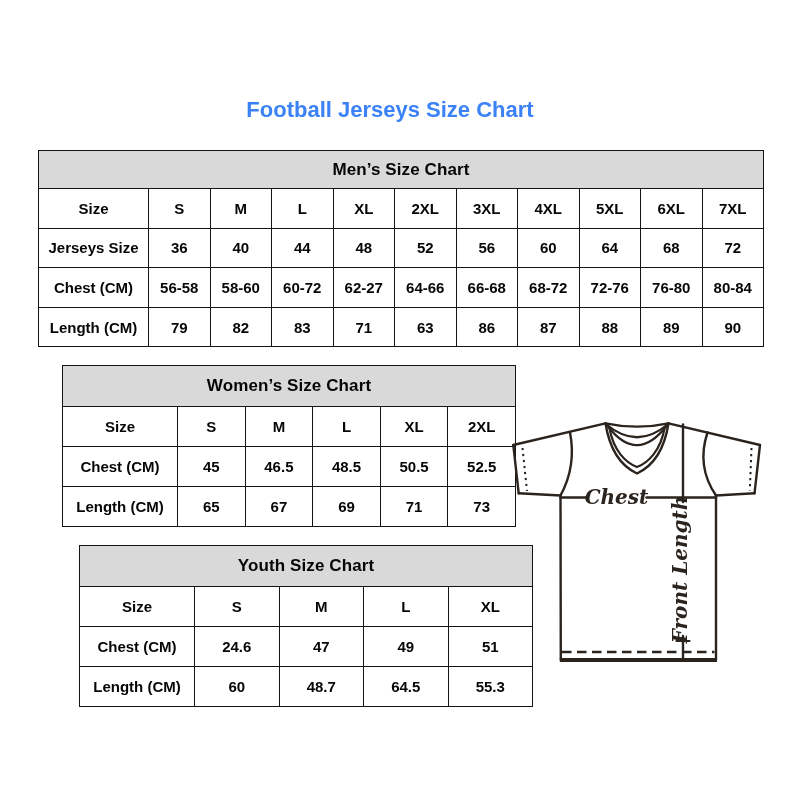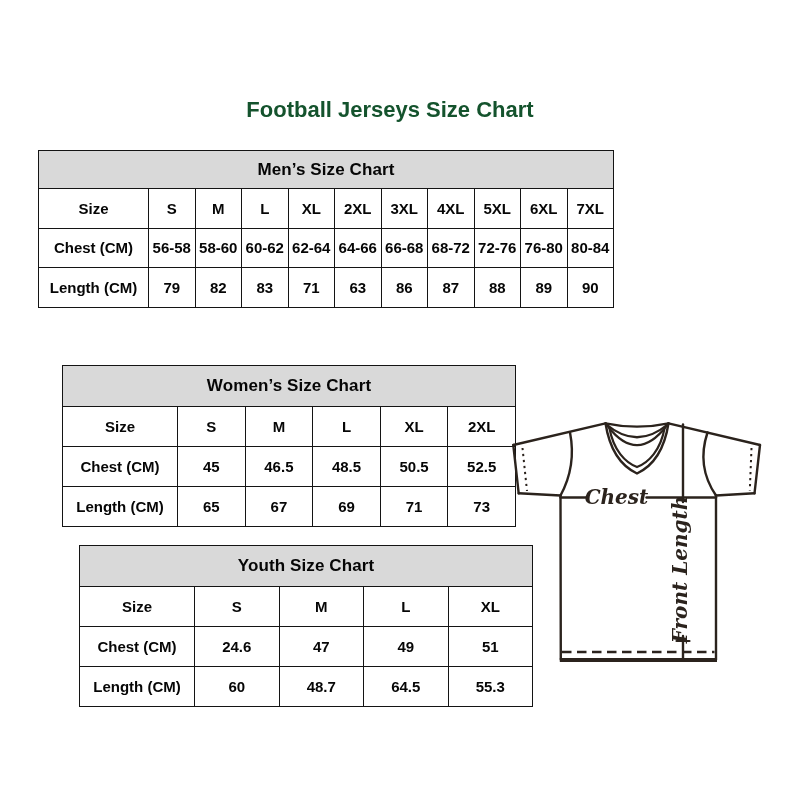--- a/index.html
+++ b/index.html
@@ -3,33 +3,33 @@
 <meta charset="utf-8">
 <style>
   html,body{margin:0;padding:0;background:#ffffff;}
   #canvas{
     position:relative;width:800px;height:800px;background:#ffffff;
     font-family:"Liberation Sans",sans-serif;color:#000;overflow:hidden;
   }
   
   #page-title{
     position:absolute;left:0;top:97px;width:780px;margin:0;
-    text-align:center;font-size:22px;font-weight:bold;color:#14532d;
+    text-align:center;font-size:22px;font-weight:bold;color:#3b82f6;
     letter-spacing:0px;
   }
   
   .tbl{position:absolute;}
   .tbl table{border-collapse:collapse;table-layout:fixed;width:100%;}
   .tbl th,.tbl td{
     border:1.6px solid #141414;text-align:center;vertical-align:middle;
     font-weight:bold;color:#060606;padding:0;overflow:hidden;
   }
   .tbl thead th{background:#d9d9d9;font-size:17px;letter-spacing:.1px;}
   .tbl tbody td{font-size:15px;background:#ffffff;}
-  #men-table{left:38px;top:150px;width:576px;}
+  #men-table{left:38px;top:150px;width:726px;}
   #men-table thead tr{height:38px;}
   #men-table tbody tr{height:39.6px;}
   #women-table{left:38px;top:365px;width:454px;margin-left:24px;}
   #youth-table{left:38px;top:545px;width:454px;padding-left:41px;}
   #women-table thead tr,#youth-table thead tr{height:41px;}
   #women-table tbody tr,#youth-table tbody tr{height:40px;}
   .col-label-men{width:110px;}
   .col-label-wy{width:115px;}
   
   #jersey-svg{position:absolute;left:498px;top:408px;}
@@ -69,25 +69,38 @@
             <td>L</td>
             <td>XL</td>
             <td>2XL</td>
             <td>3XL</td>
             <td>4XL</td>
             <td>5XL</td>
             <td>6XL</td>
             <td>7XL</td>
           </tr>
           <tr>
+            <td class="lbl">Jerseys Size</td>
+            <td>36</td>
+            <td>40</td>
+            <td>44</td>
+            <td>48</td>
+            <td>52</td>
+            <td>56</td>
+            <td>60</td>
+            <td>64</td>
+            <td>68</td>
+            <td>72</td>
+          </tr>
+          <tr>
             <td class="lbl">Chest (CM)</td>
             <td>56-58</td>
             <td>58-60</td>
-            <td>60-62</td>
-            <td>62-64</td>
+            <td>60-72</td>
+            <td>62-27</td>
             <td>64-66</td>
             <td>66-68</td>
             <td>68-72</td>
             <td>72-76</td>
             <td>76-80</td>
             <td>80-84</td>
           </tr>
           <tr>
             <td class="lbl">Length (CM)</td>
             <td>79</td>

